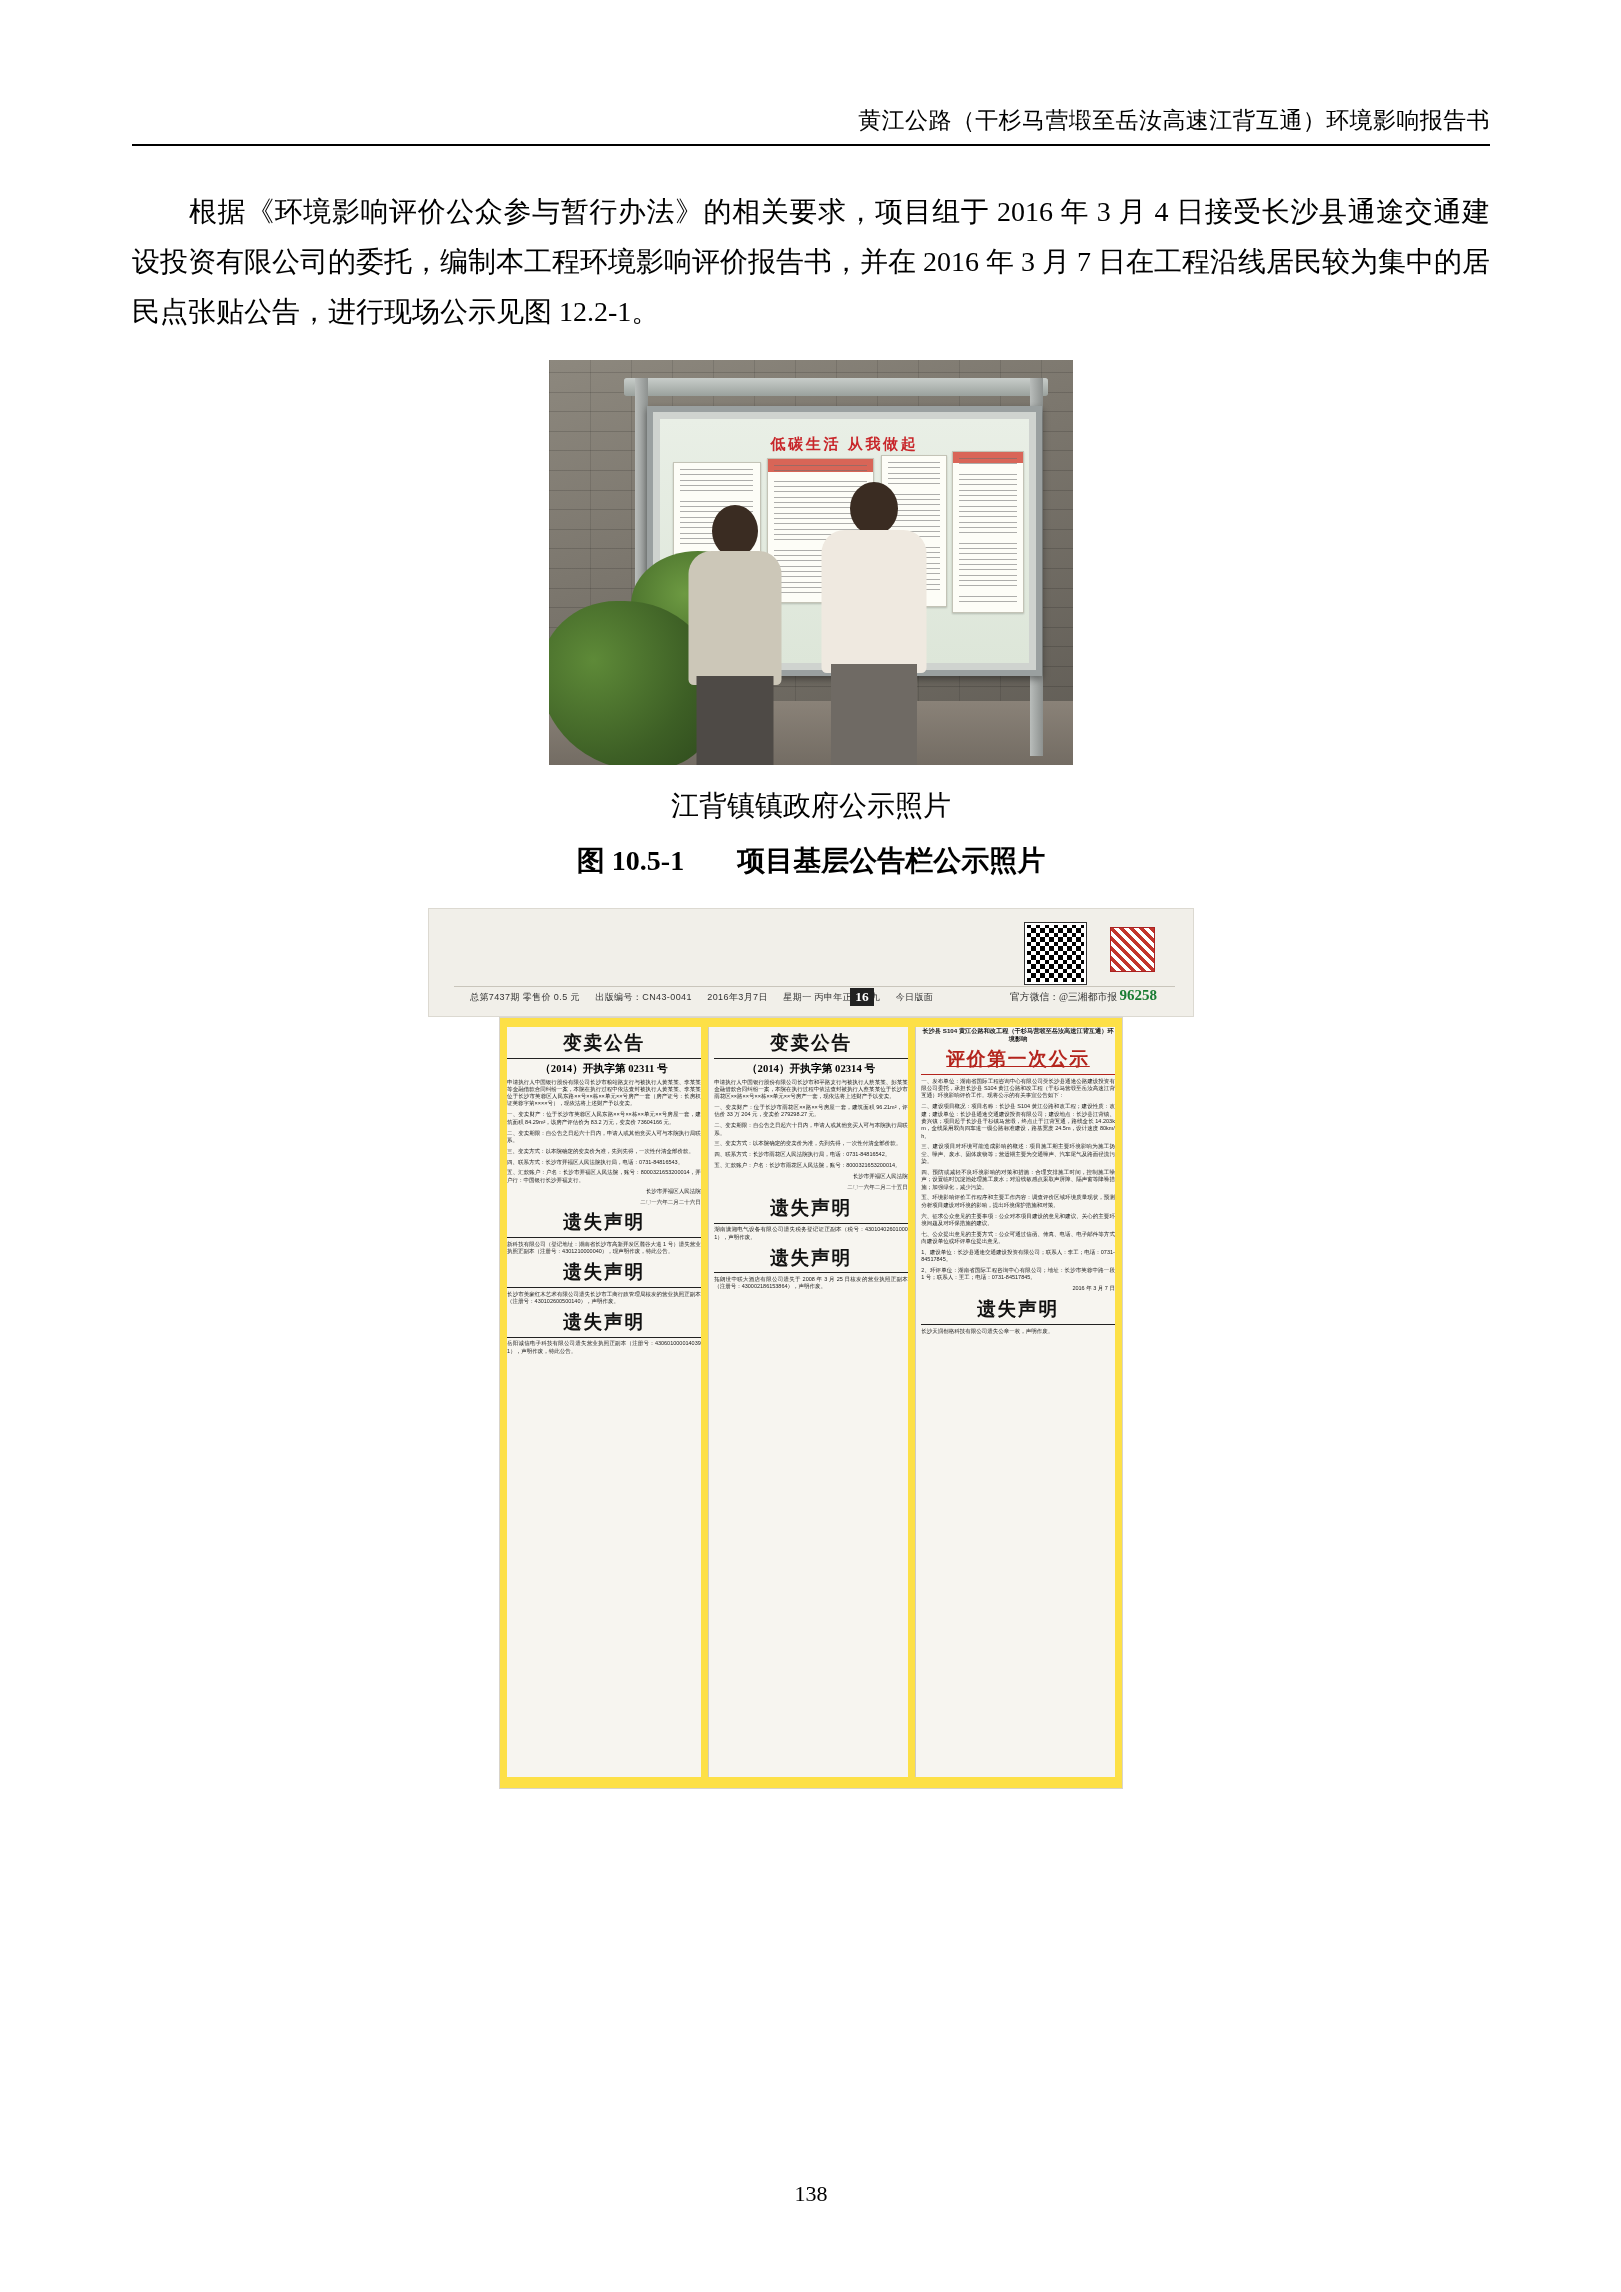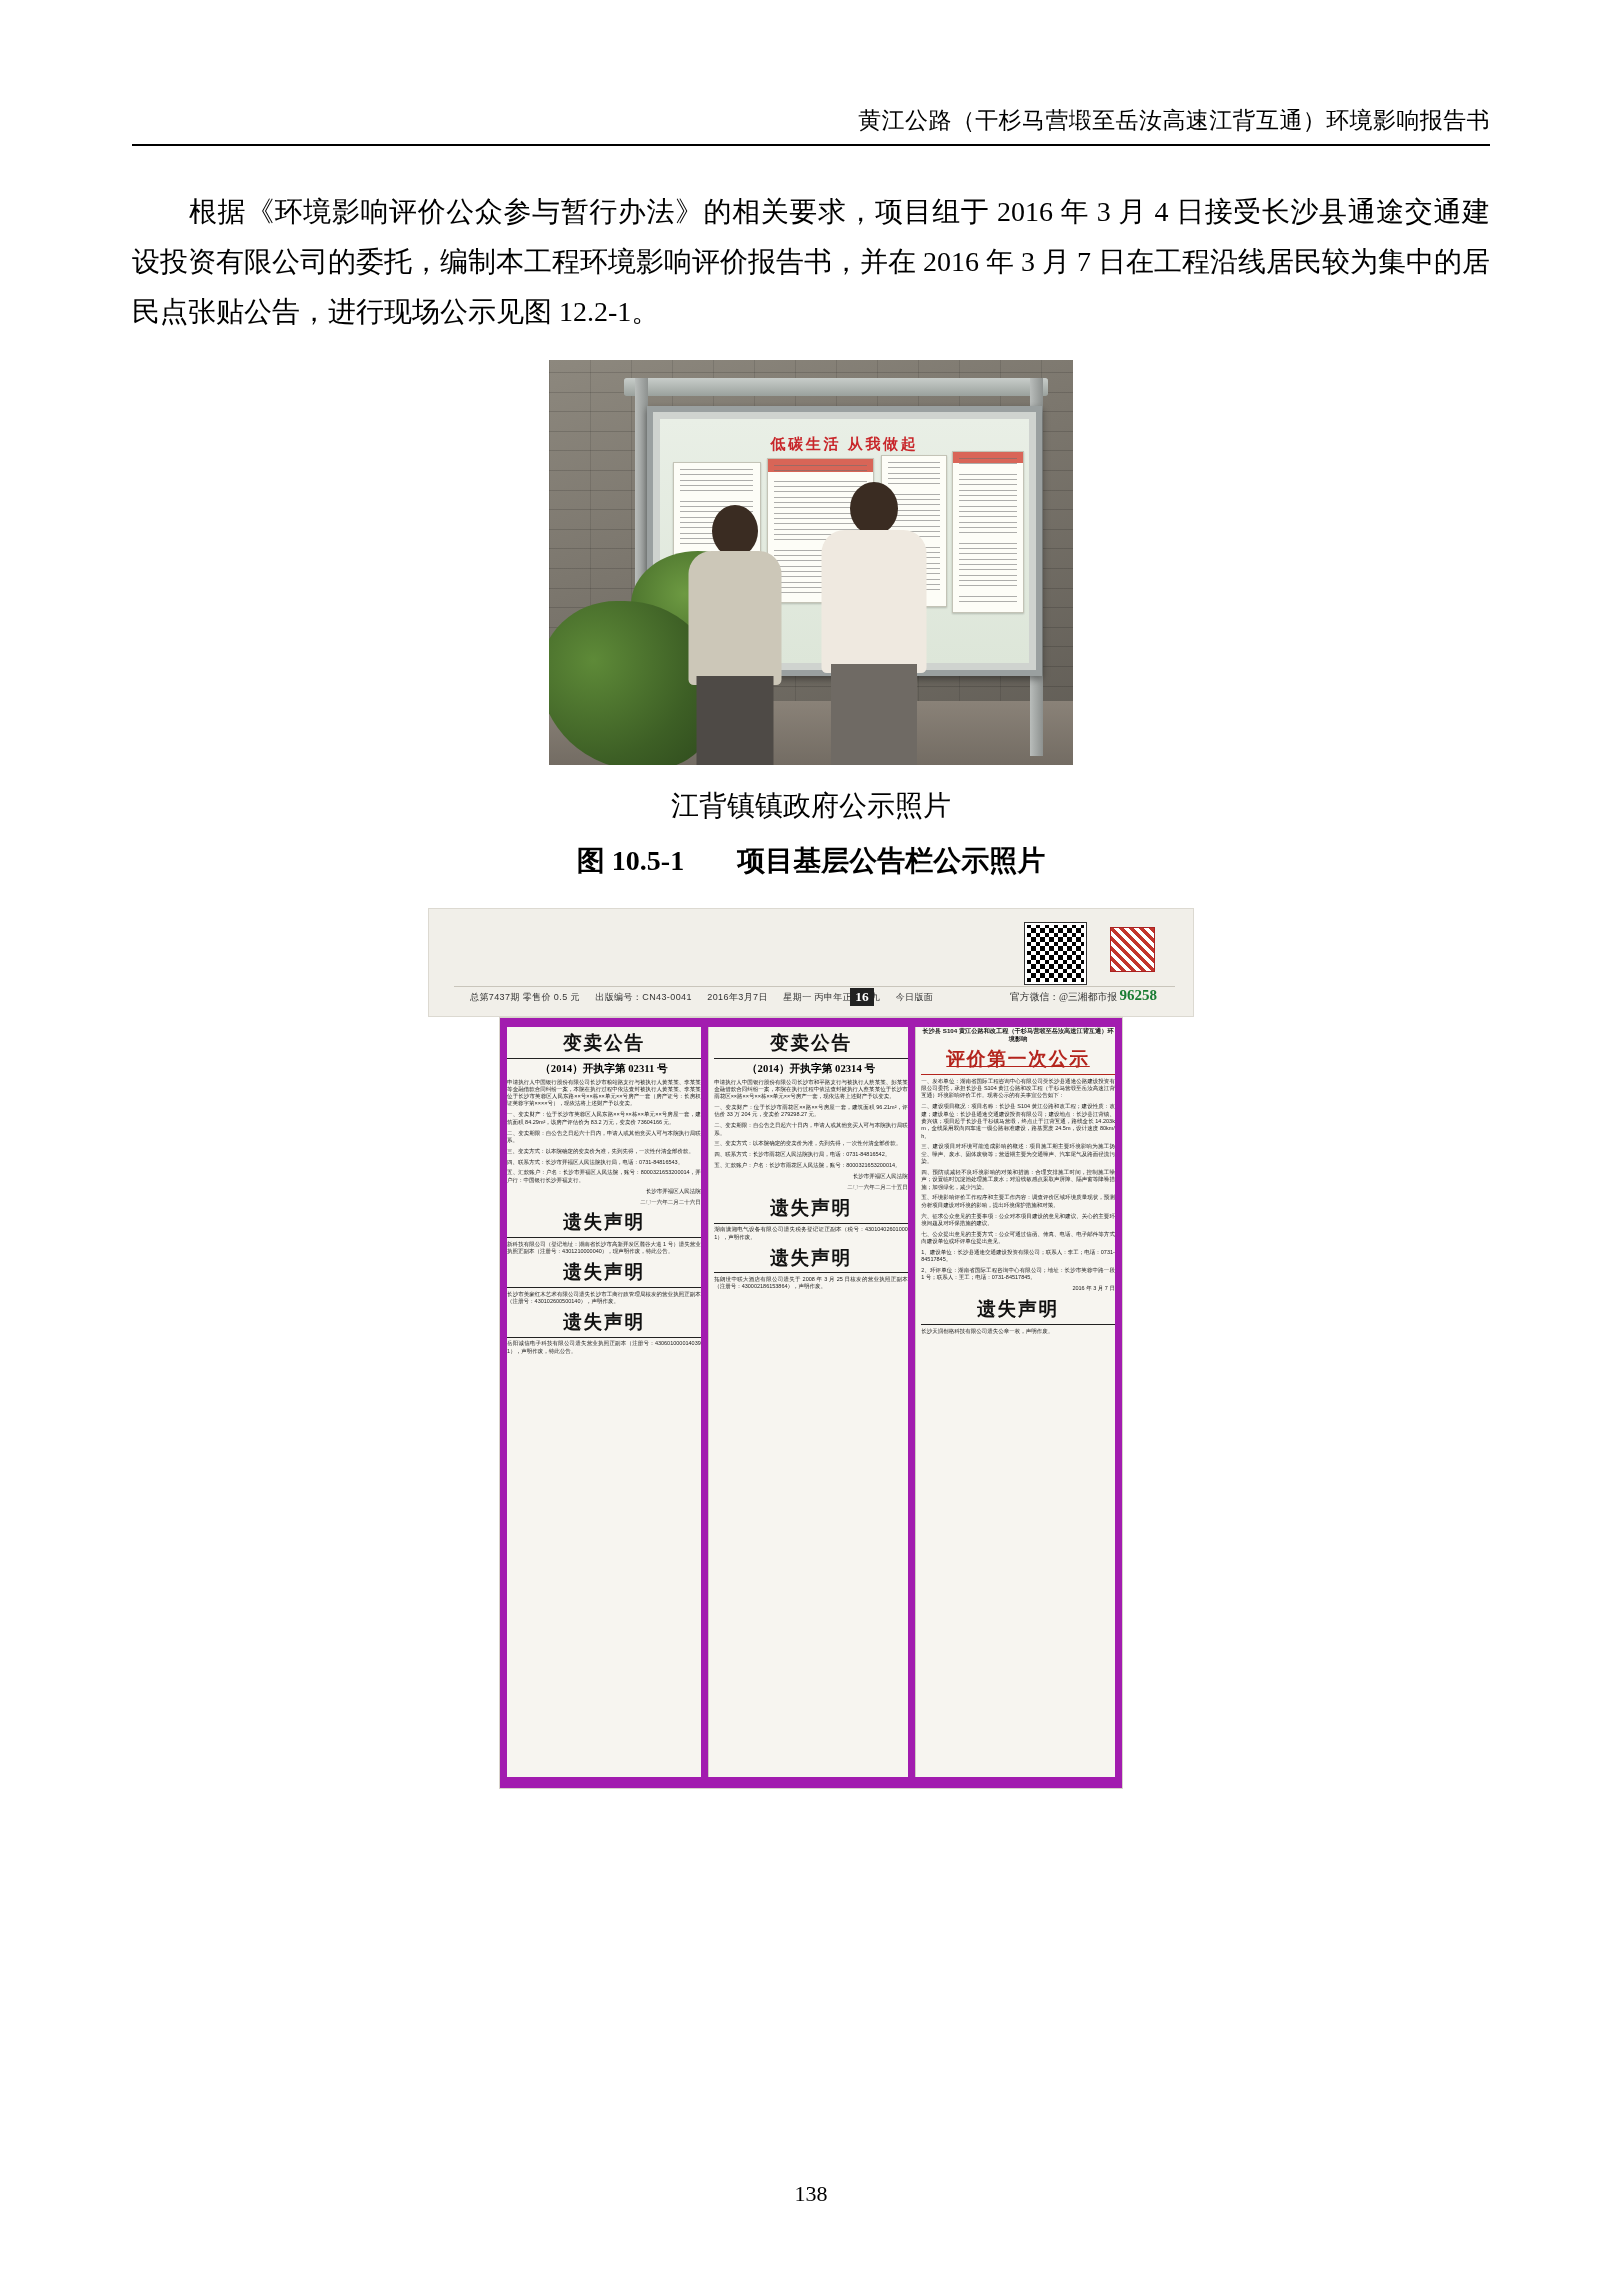--- a/index.html
+++ b/index.html
@@ -316,21 +316,21 @@
   .masthead .mh-hot .num {
     color: #1a7d34;
     font-weight: bold;
     font-size: 15px;
   }
 
   .paper-body {
     position: relative;
     width: 624px;
     margin: 0 auto;
-    background: #a21caf;
+    background: #fde047;
     border: 0.9px solid #d8d4cb;
     box-sizing: border-box;
     display: flex;
     padding: 9px 7.1px 10.7px 7.1px;
     gap: 7.1px;
     height: 772px;
     overflow: hidden;
   }
   .col {
     flex: 1;

